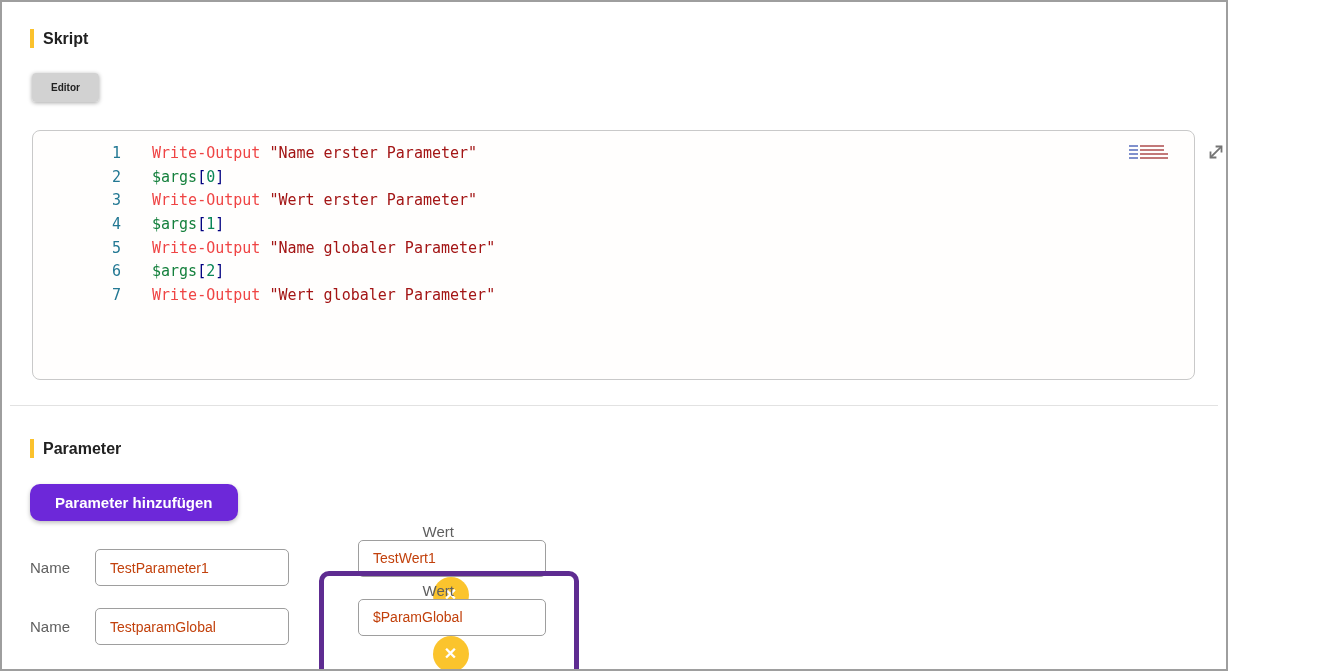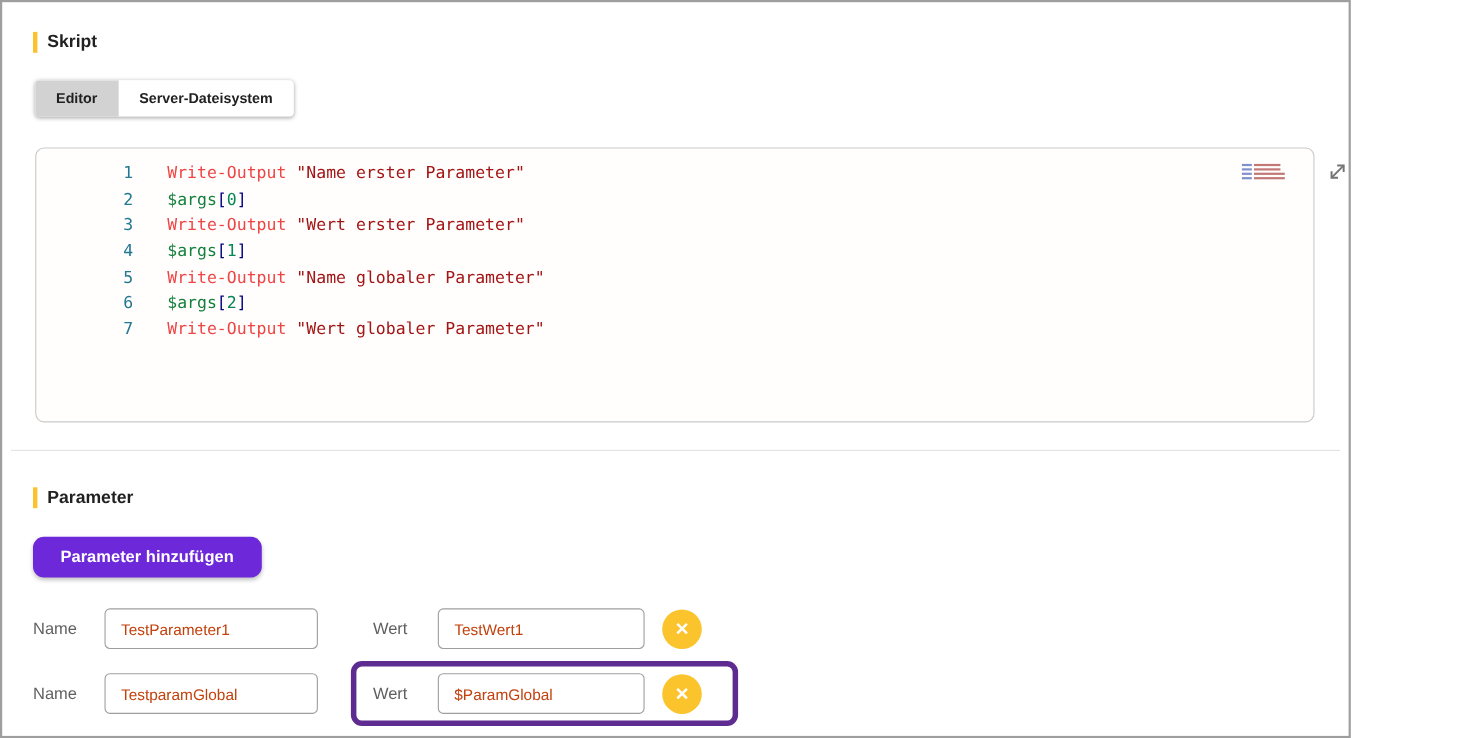--- a/index.html
+++ b/index.html
@@ -13,21 +13,21 @@
   .accent-bar { width:4px; height:19px; background:#FBC22D; margin-right:9px; }
   .section-title { font-size:16px; font-weight:700; color:#212121; }
   .hdr-skript { margin-top:27px; }
   .hdr-param  { margin-top:33px; }
 
   
   .tab-group {
     display:inline-flex; margin:25px 0 0 30px; border-radius:4px;
     box-shadow:0 1px 4px rgba(0,0,0,0.35); overflow:hidden; background:#fff;
   }
-  .tab { padding:9px 19px; font-size:13px; font-weight:700; color:#212121;
+  .tab { padding:9px 19px; font-size:10px; font-weight:700; color:#212121;
          background:#ffffff; cursor:pointer; }
   .tab.active { background:#D2D2D2; }
 
   
   .editor-row { display:flex; align-items:flex-start; margin:28px 0 0 30px; }
   .editor {
     position:relative; width:1235px; height:250px;
     border:1px solid #C9C9C9; border-radius:8px; background:#fffefd;
     font-family:"DejaVu Sans Mono", monospace; font-size:15px;
     padding-top:11px; overflow:hidden;
@@ -68,20 +68,21 @@
   .text-input {
     height:37px; border:1px solid #9E9E9E; border-radius:5px;
     padding:0 14px; font-family:"Liberation Sans",sans-serif;
     font-size:14px; color:#c2410c; background:#fff; outline:none;
   }
   .name-input { width:194px; margin-left:16px; }
   .wert-group {
     display:flex; align-items:center; margin-left:30px;
     border:5px solid transparent; border-radius:10px;
     padding:6px 28px 6px 15px;
+    flex-direction:column;
   }
   .wert-group.highlighted { border-color:#5E2C91; }
   .wert-label { width:40px; }
   .wert-input { width:188px; margin-left:19px; }
   .x-btn {
     width:36px; height:36px; margin-left:16px; border:none; border-radius:50%;
     background:#FBC42D; color:#ffffff; font-size:16px; font-weight:700;
     display:flex; align-items:center; justify-content:center; cursor:pointer;
     font-family:"Liberation Sans",sans-serif;
   }
@@ -92,21 +93,20 @@
 <div class="page">
 
   
   <div class="section-header hdr-skript">
     <span class="accent-bar"></span>
     <span class="section-title">Skript</span>
   </div>
 
   <div class="tab-group">
     <div class="tab active">Editor</div>
-    <div class="tab">Server-Dateisystem</div>
   </div>
 
   <div class="editor-row">
     <div class="editor">
       <div id="code-lines">
           <div class="code-line"><span class="ln">1</span><span class="code"><span class="tok-cmdlet">Write-Output </span><span class="tok-string">"Name erster Parameter"</span></span></div>
           <div class="code-line"><span class="ln">2</span><span class="code"><span class="tok-variable">$args</span><span class="tok-bracket">[</span><span class="tok-number">0</span><span class="tok-bracket">]</span></span></div>
           <div class="code-line"><span class="ln">3</span><span class="code"><span class="tok-cmdlet">Write-Output </span><span class="tok-string">"Wert erster Parameter"</span></span></div>
           <div class="code-line"><span class="ln">4</span><span class="code"><span class="tok-variable">$args</span><span class="tok-bracket">[</span><span class="tok-number">1</span><span class="tok-bracket">]</span></span></div>
           <div class="code-line"><span class="ln">5</span><span class="code"><span class="tok-cmdlet">Write-Output </span><span class="tok-string">"Name globaler Parameter"</span></span></div>

